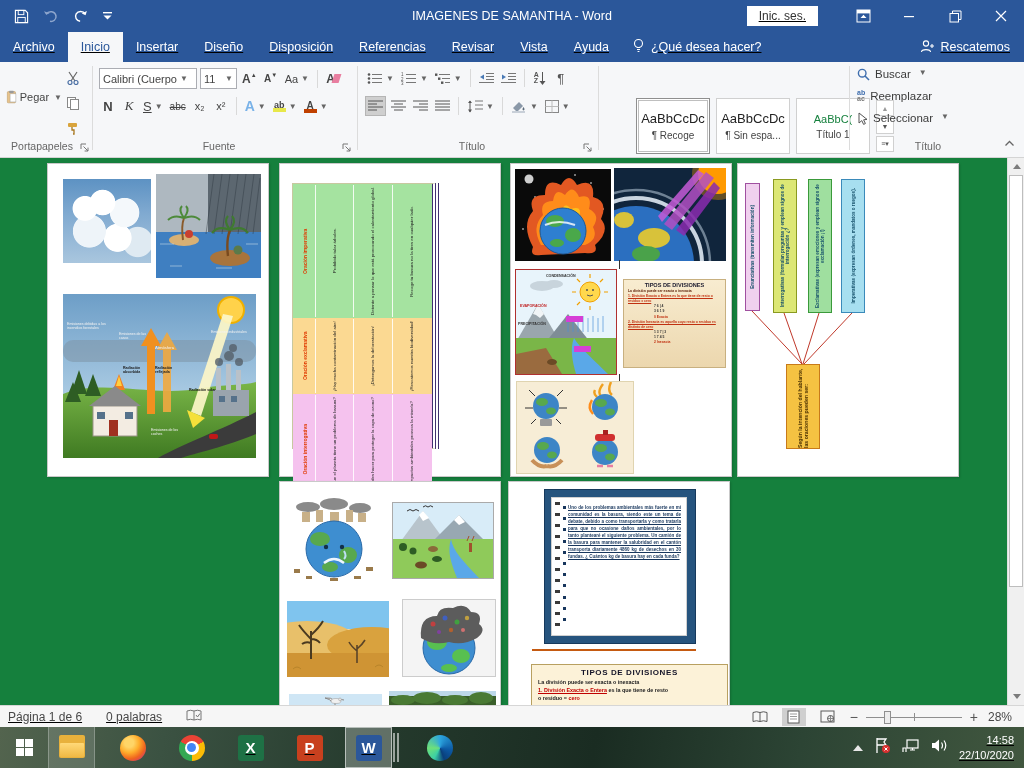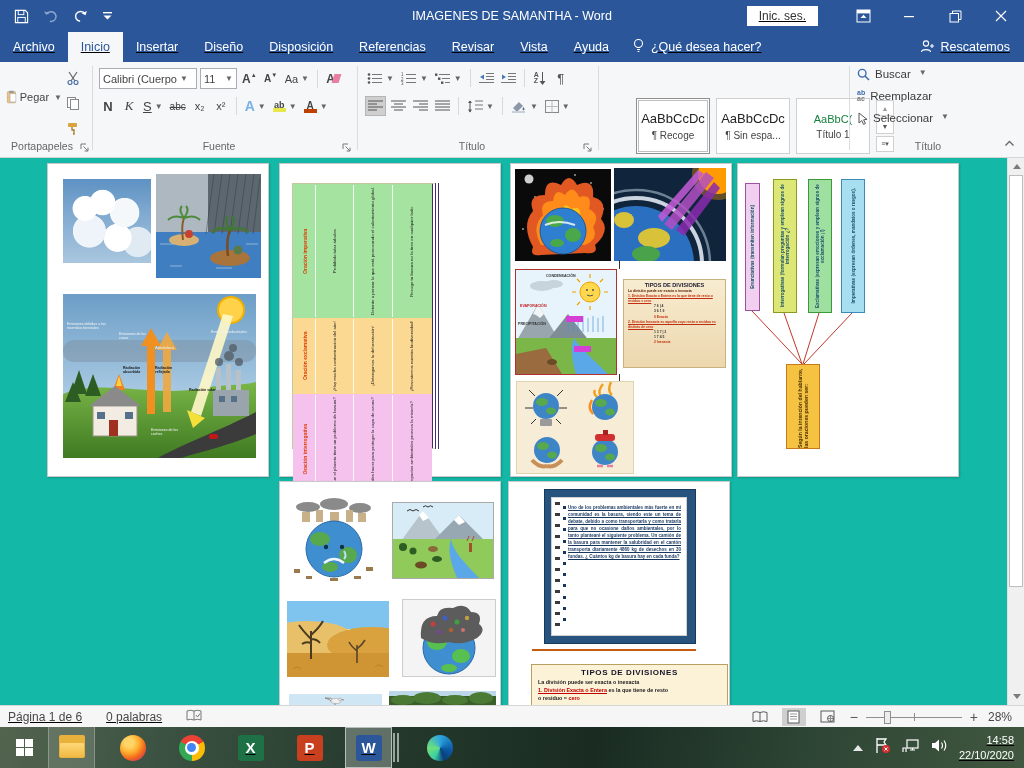--- a/index.html
+++ b/index.html
@@ -38,21 +38,21 @@
   .caret { font-size:8px; color:#666; margin-left:3px; }
   .vline { width:1px; height:18px; background:#d9d9d9; margin:0 3px; }
   .stylecard { width:74px; height:56px; background:#fff; border:1px solid #d0d0d0; display:flex; flex-direction:column; align-items:center; justify-content:center; gap:4px; }
   .stylecard.sel { border:1px solid #8f8f8f; box-shadow:inset 0 0 0 1px #fff, inset 0 0 0 2px #bfbfbf; }
   .stylecard .sample { font-size:13px; color:#222; }
   .stylecard .sname { font-size:10px; color:#444; }
   .ed-row { display:flex; align-items:flex-start; gap:5px; height:20px; font-size:11.5px; color:#3b3b3b; }
   .ubar { display:inline-block; width:13px; height:4px; margin-top:-2px; }
 
   
-  .docarea { position:relative; height:547px; background:#14b8a6; overflow:hidden; }
+  .docarea { position:relative; height:547px; background:#15803d; overflow:hidden; }
   .page { position:absolute; width:222px; height:314px; background:#fff; border:1px solid #c9c9c9; box-shadow:1px 1px 2px rgba(0,0,0,.18); }
   .pimg { position:absolute; overflow:hidden; }
   .vt { writing-mode:vertical-rl; transform:rotate(180deg); }
 
   
   .vscroll { position:absolute; top:0; right:0; width:17px; height:547px; background:#f0f0f0; border-left:1px solid #e0e0e0; }
   .sarrow { position:absolute; left:0; width:17px; height:17px; display:flex; align-items:center; justify-content:center; }
   .tri-up { width:0; height:0; border-left:4px solid transparent; border-right:4px solid transparent; border-bottom:5px solid #7b7b7b; }
   .tri-dn { width:0; height:0; border-left:4px solid transparent; border-right:4px solid transparent; border-top:5px solid #7b7b7b; }
   .sthumb { position:absolute; left:1px; top:17px; width:14px; height:412px; background:#fff; border:1px solid #bdbdbd; }

